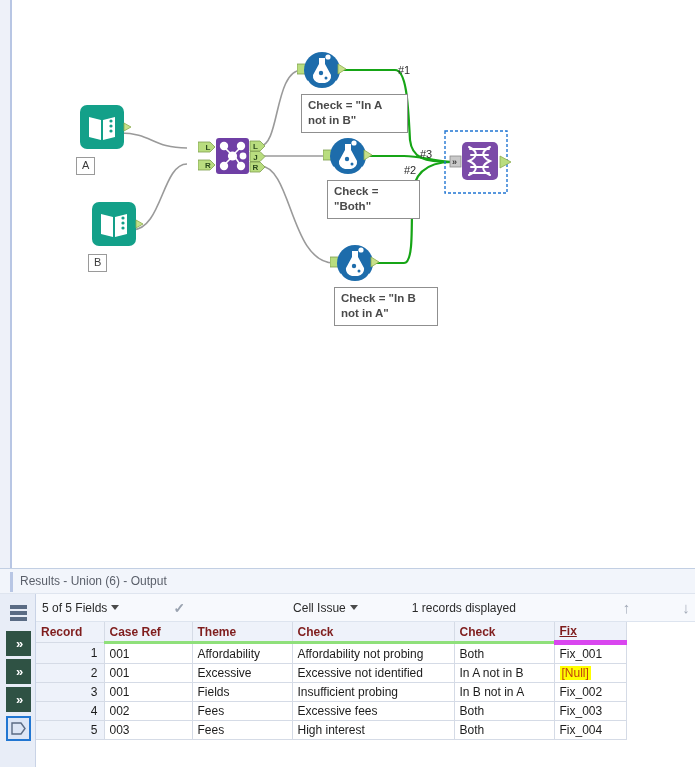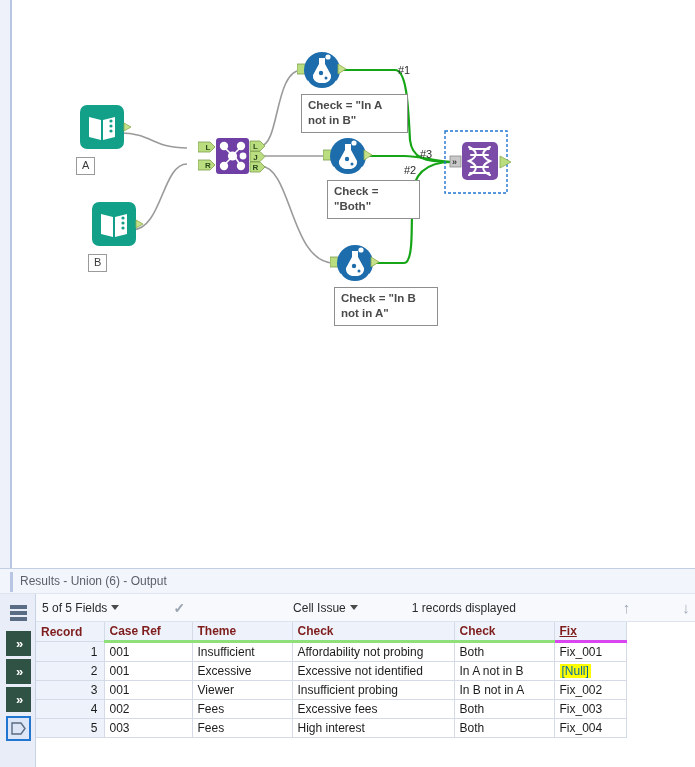--- a/index.html
+++ b/index.html
@@ -111,23 +111,23 @@
     border-right: 1px solid #d5dbe6;
     border-bottom: 1px solid #d5dbe6;
     padding: 2px 5px; height: 18px; text-align: left;
     overflow: hidden; white-space: nowrap;
   }
   table.grid th {
     background: #eef2fa; font-weight: bold; font-size: 12px;
     border-bottom: 3px solid #8fe07a; color: #7f1d1d;
   }
   table.grid th.th-record { border-bottom: 1px solid #d5dbe6; background: #eef2fa; }
-  table.grid th.th-fix { border-bottom: 3px solid #d946ef; text-decoration: underline; }
+  table.grid th.th-fix { border-bottom: 5px solid #d946ef; text-decoration: underline; }
   table.grid td.c-record { background: #eef2fa; text-align: right; padding-right: 6px; }
-  .nullcell { background: #ffff00; color: #0369a1; padding: 0 2px; }
+  .nullcell { background: #ffff00; color: #c2410c; padding: 0 2px; }
 </style>
 </head>
 <body>
 
 <div id="app">
 
   <div class="canvas-left-rail"></div>
 
   <div class="canvas">
 
@@ -339,37 +339,37 @@
             <th>Theme</th>
             <th>Check</th>
             <th>Check</th>
             <th class="th-fix">Fix</th>
           </tr>
         </thead>
         <tbody>
           <tr>
             <td class="c-record">1</td>
             <td>001</td>
-            <td>Insufficient</td>
+            <td>Affordability</td>
             <td>Affordability not probing</td>
             <td>Both</td>
             <td><span>Fix_001</span></td>
           </tr>
           <tr>
             <td class="c-record">2</td>
             <td>001</td>
             <td>Excessive</td>
             <td>Excessive not identified</td>
             <td>In A not in B</td>
             <td><span class="nullcell">[Null]</span></td>
           </tr>
           <tr>
             <td class="c-record">3</td>
             <td>001</td>
-            <td>Viewer</td>
+            <td>Fields</td>
             <td>Insufficient probing</td>
             <td>In B not in A</td>
             <td><span>Fix_002</span></td>
           </tr>
           <tr>
             <td class="c-record">4</td>
             <td>002</td>
             <td>Fees</td>
             <td>Excessive fees</td>
             <td>Both</td>

